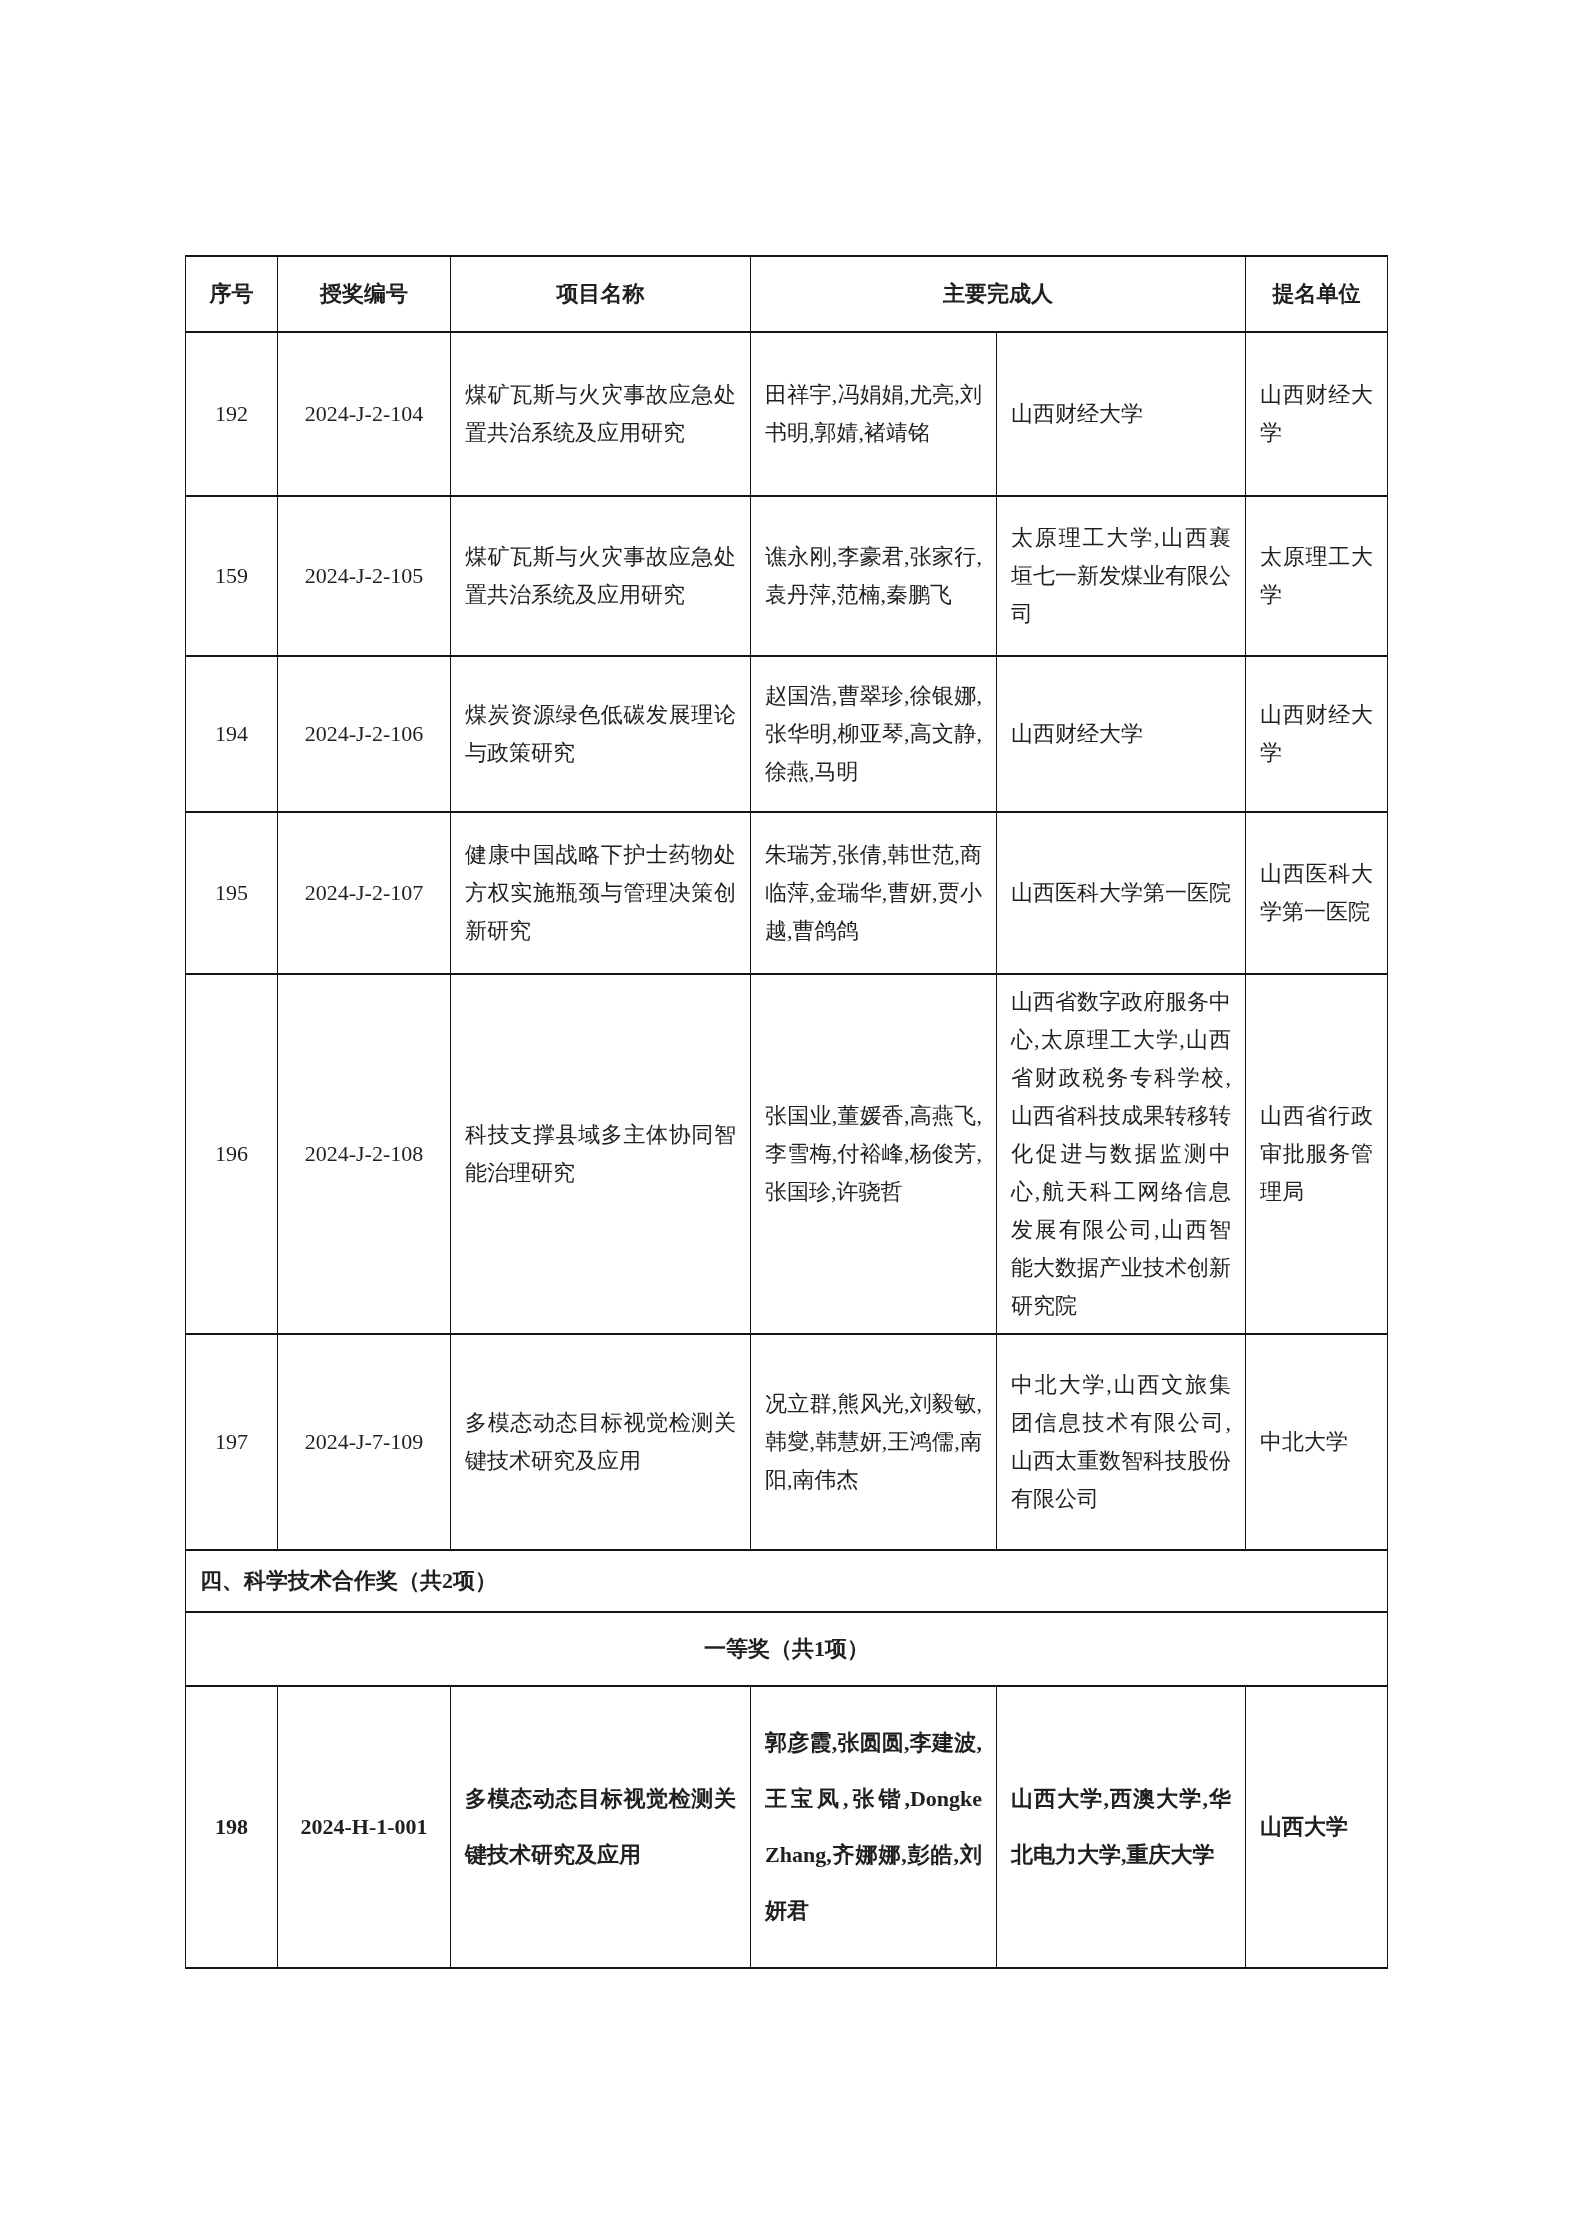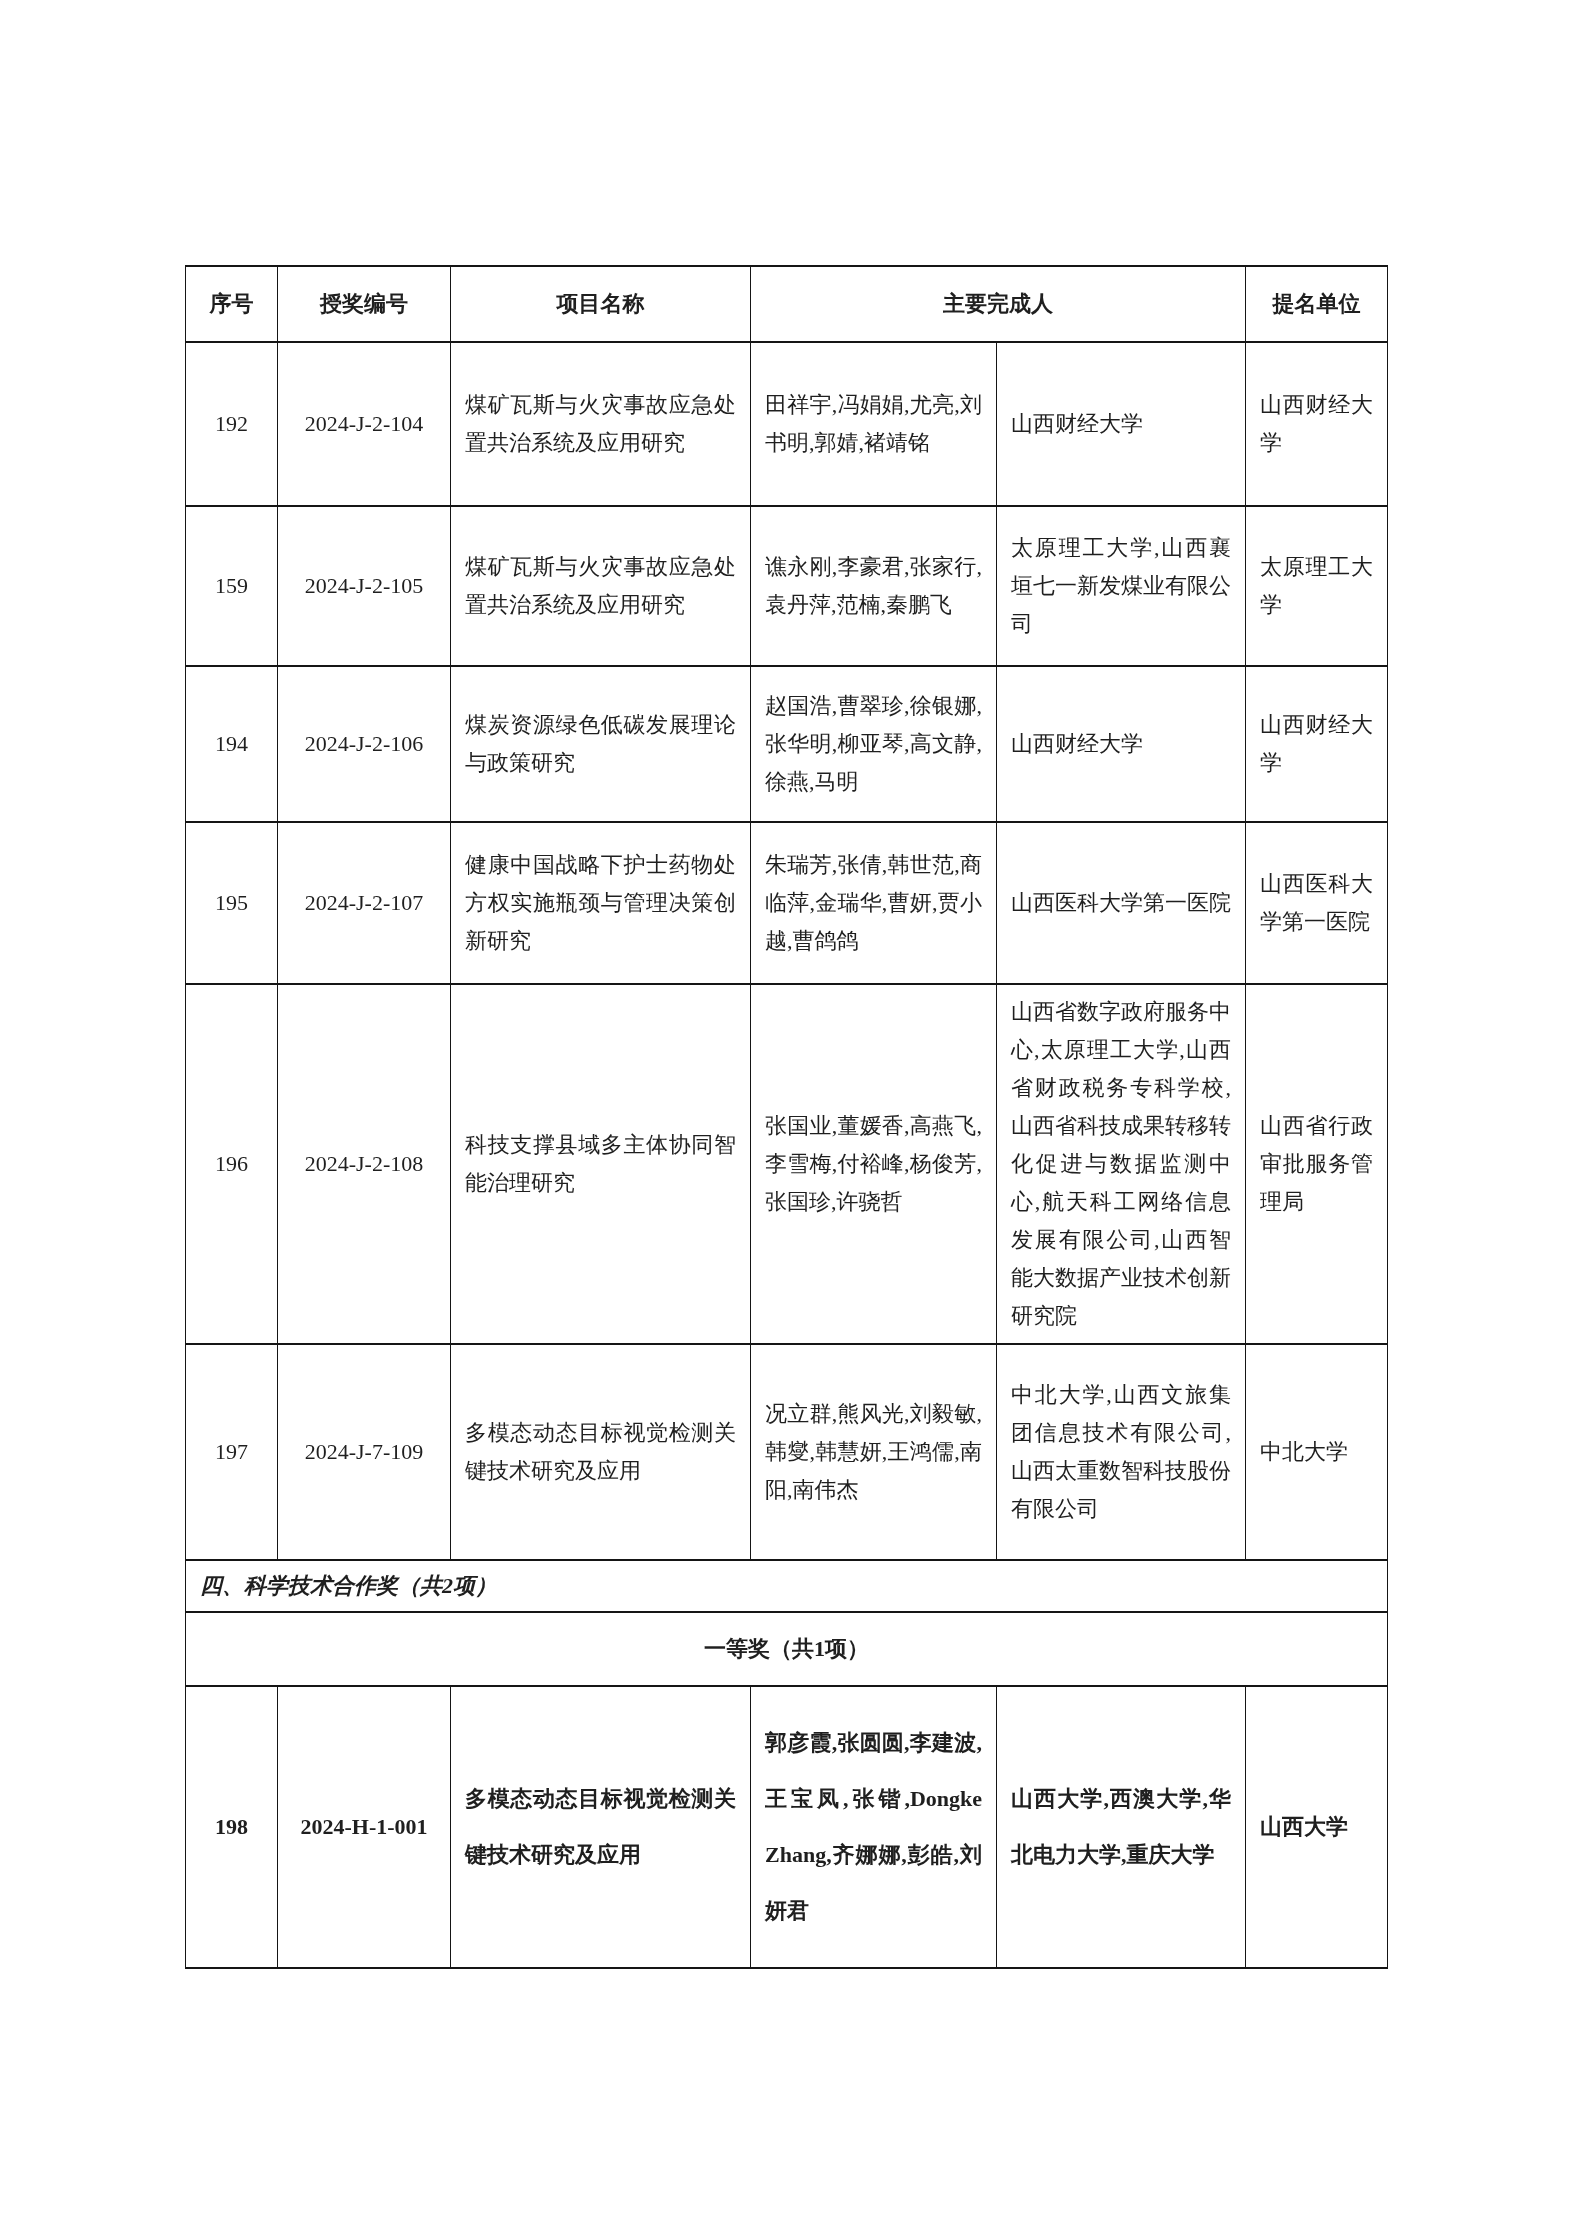--- a/index.html
+++ b/index.html
@@ -17,21 +17,21 @@
   .page {
     position: relative;
     width: 1580px;
     height: 2237px;
     background: #ffffff;
     overflow: hidden;
   }
   table.awards {
     position: absolute;
     left: 185px;
-    top: 265px;
+    top: 255px;
     width: 1202px;
     border-collapse: collapse;
     table-layout: fixed;
   }
   table.awards th,
   table.awards td {
     border-left: 1px solid #151515;
     border-right: 1px solid #151515;
     border-top: 2px solid #151515;
     border-bottom: 2px solid #151515;
@@ -73,21 +73,21 @@
     padding: 6px 19px;
   }
   
   tr.h-row   { height: 76px; }
   tr.row-192 { height: 164px; }
   tr.row-193 { height: 160px; }
   tr.row-194 { height: 156px; }
   tr.row-195 { height: 162px; }
   tr.row-196 { height: 360px; }
   tr.row-197 { height: 216px; }
-  tr.row-sec { height: 52px; font-style: italic; }
+  tr.row-sec { height: 62px; }
   tr.row-sub { height: 74px; }
   tr.row-198 { height: 282px; }
   
   td.section-title {
     text-align: left;
     font-weight: bold;
     font-size: 24px;
     padding: 8px 16px;
     line-height: 1.4;
   }

